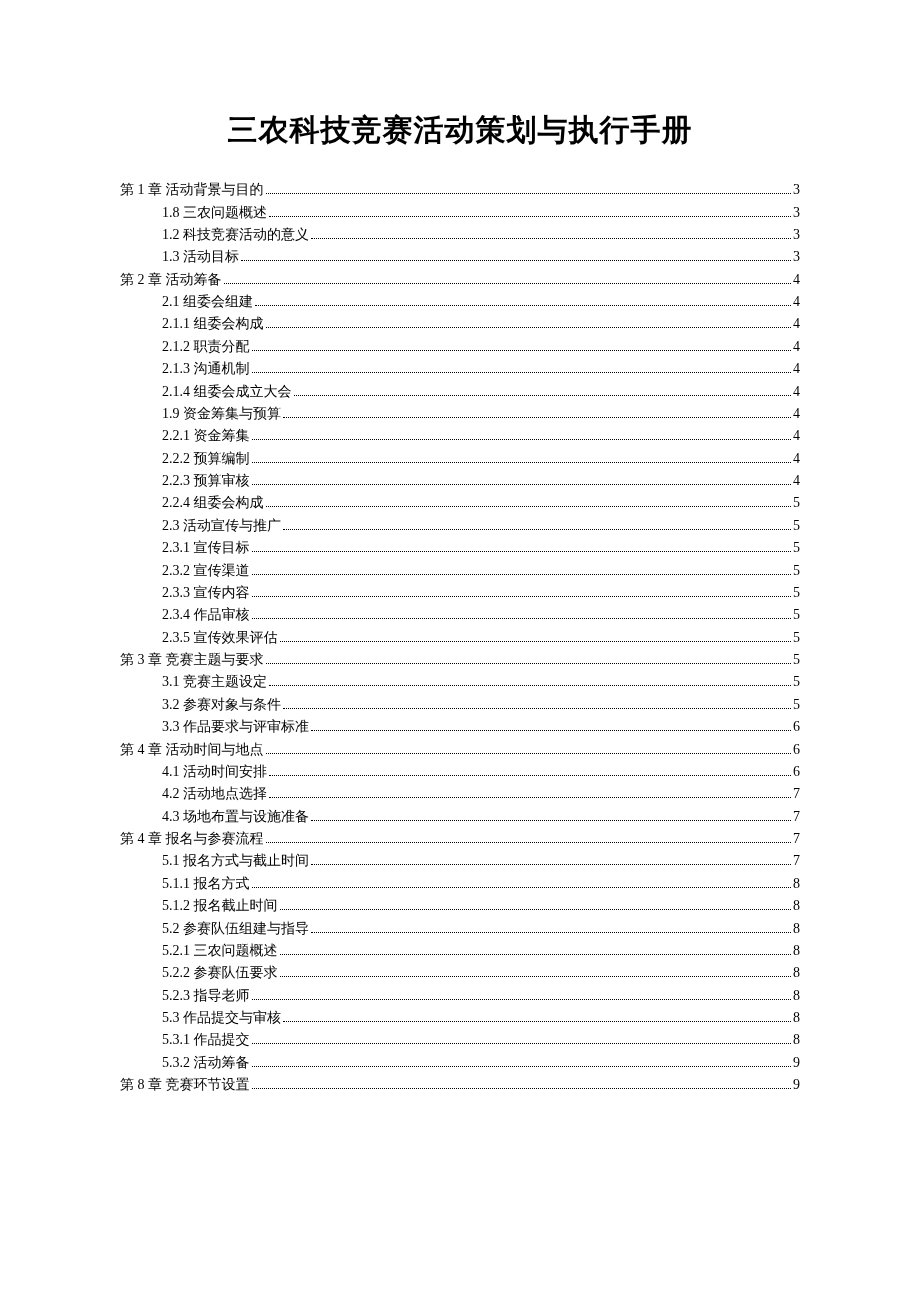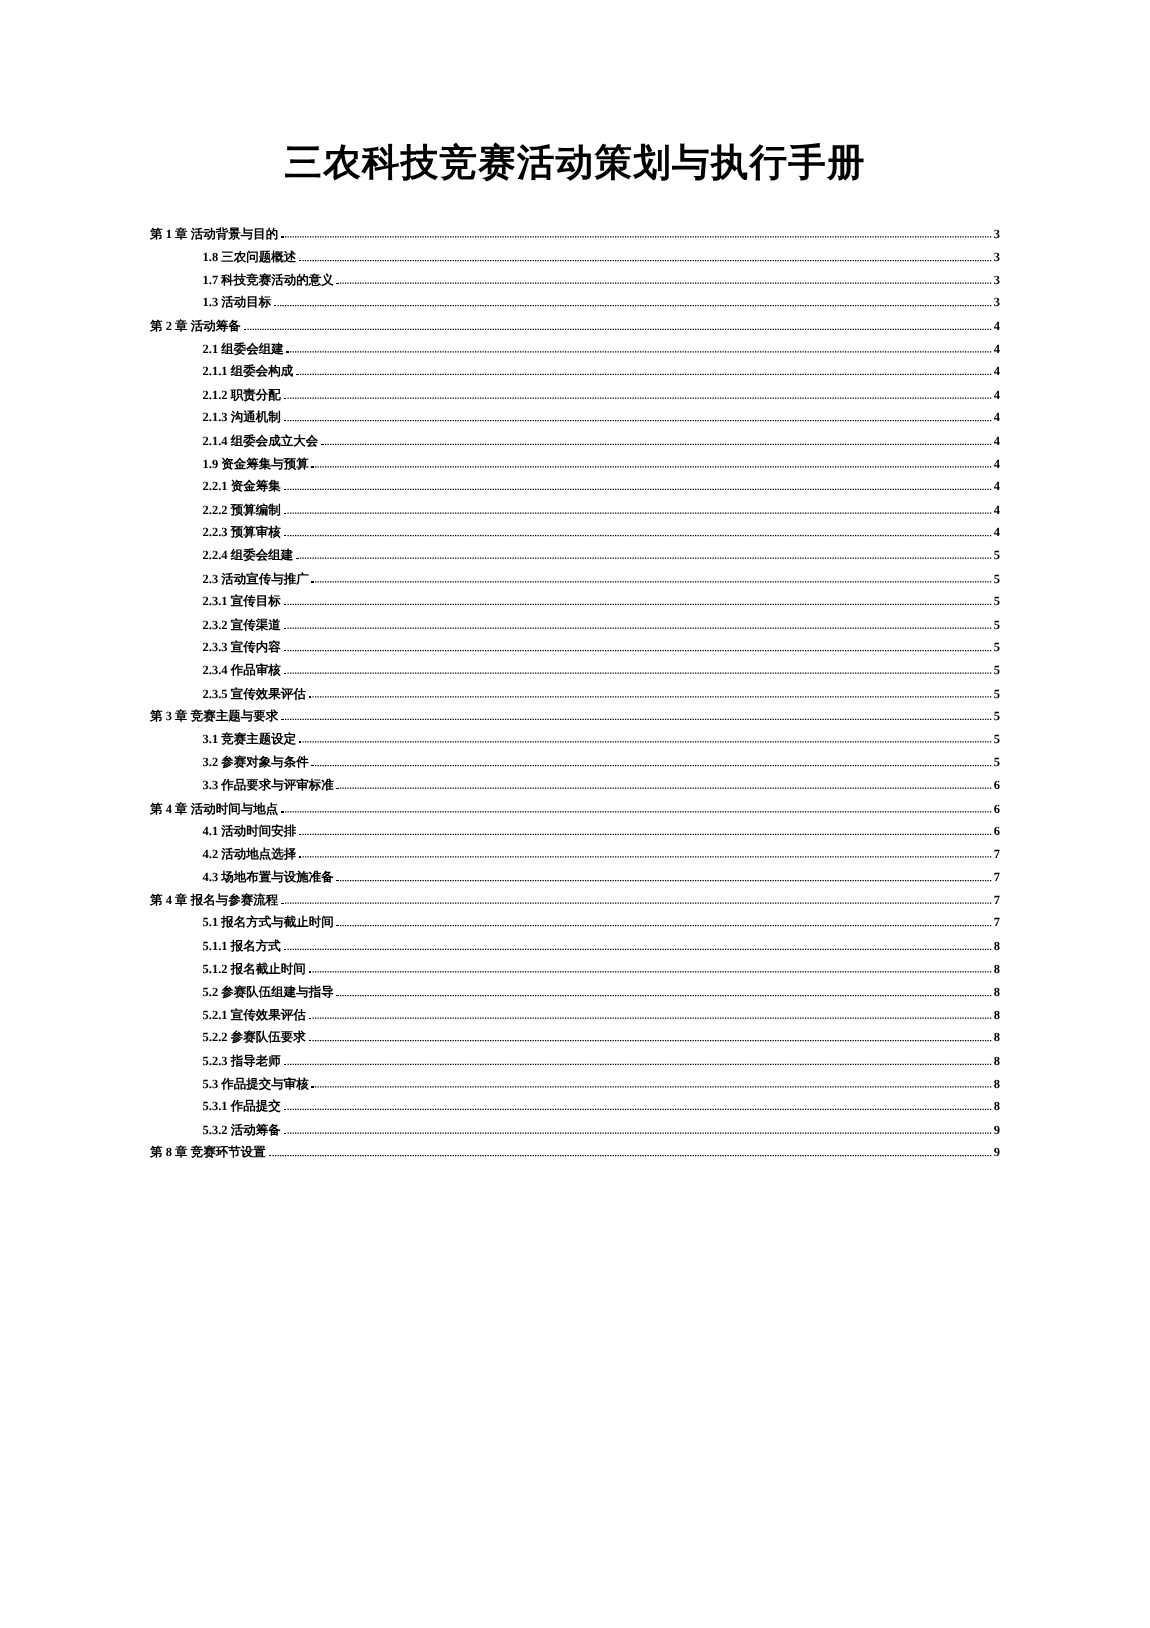--- a/index.html
+++ b/index.html
@@ -19,23 +19,22 @@
   }
   h1.title {
     font-family: "SimHei", "黑体", sans-serif;
     font-size: 30px;
     font-weight: bold;
     text-align: center;
     margin: 0 0 28px 0;
     letter-spacing: 1px;
   }
   .toc {
-    font-size: 10px;
+    font-size: 14px;
     line-height: 1.0;
-    font-weight: bold;
   }
   .toc-row {
     display: flex;
     align-items: baseline;
     white-space: nowrap;
     margin: 0;
     padding: 4.2px 0;
   }
   .toc-row.level-1 { padding-left: 0; }
   .toc-row.level-2 { padding-left: 42px; }
@@ -62,21 +61,21 @@
         <span class="toc-label">第 1 章 活动背景与目的</span>
         <span class="toc-dots"></span>
         <span class="toc-page">3</span>
       </div>
       <div class="toc-row level-2">
         <span class="toc-label">1.8 三农问题概述</span>
         <span class="toc-dots"></span>
         <span class="toc-page">3</span>
       </div>
       <div class="toc-row level-2">
-        <span class="toc-label">1.7 科技竞赛活动的意义</span>
+        <span class="toc-label">1.2 科技竞赛活动的意义</span>
         <span class="toc-dots"></span>
         <span class="toc-page">3</span>
       </div>
       <div class="toc-row level-2">
         <span class="toc-label">1.3 活动目标</span>
         <span class="toc-dots"></span>
         <span class="toc-page">3</span>
       </div>
       <div class="toc-row level-1">
         <span class="toc-label">第 2 章 活动筹备</span>
@@ -122,21 +121,21 @@
         <span class="toc-label">2.2.2 预算编制</span>
         <span class="toc-dots"></span>
         <span class="toc-page">4</span>
       </div>
       <div class="toc-row level-2">
         <span class="toc-label">2.2.3 预算审核</span>
         <span class="toc-dots"></span>
         <span class="toc-page">4</span>
       </div>
       <div class="toc-row level-2">
-        <span class="toc-label">2.2.4 组委会组建</span>
+        <span class="toc-label">2.2.4 组委会构成</span>
         <span class="toc-dots"></span>
         <span class="toc-page">5</span>
       </div>
       <div class="toc-row level-2">
         <span class="toc-label">2.3 活动宣传与推广</span>
         <span class="toc-dots"></span>
         <span class="toc-page">5</span>
       </div>
       <div class="toc-row level-2">
         <span class="toc-label">2.3.1 宣传目标</span>
@@ -222,21 +221,21 @@
         <span class="toc-label">5.1.2 报名截止时间</span>
         <span class="toc-dots"></span>
         <span class="toc-page">8</span>
       </div>
       <div class="toc-row level-2">
         <span class="toc-label">5.2 参赛队伍组建与指导</span>
         <span class="toc-dots"></span>
         <span class="toc-page">8</span>
       </div>
       <div class="toc-row level-2">
-        <span class="toc-label">5.2.1 宣传效果评估</span>
+        <span class="toc-label">5.2.1 三农问题概述</span>
         <span class="toc-dots"></span>
         <span class="toc-page">8</span>
       </div>
       <div class="toc-row level-2">
         <span class="toc-label">5.2.2 参赛队伍要求</span>
         <span class="toc-dots"></span>
         <span class="toc-page">8</span>
       </div>
       <div class="toc-row level-2">
         <span class="toc-label">5.2.3 指导老师</span>

